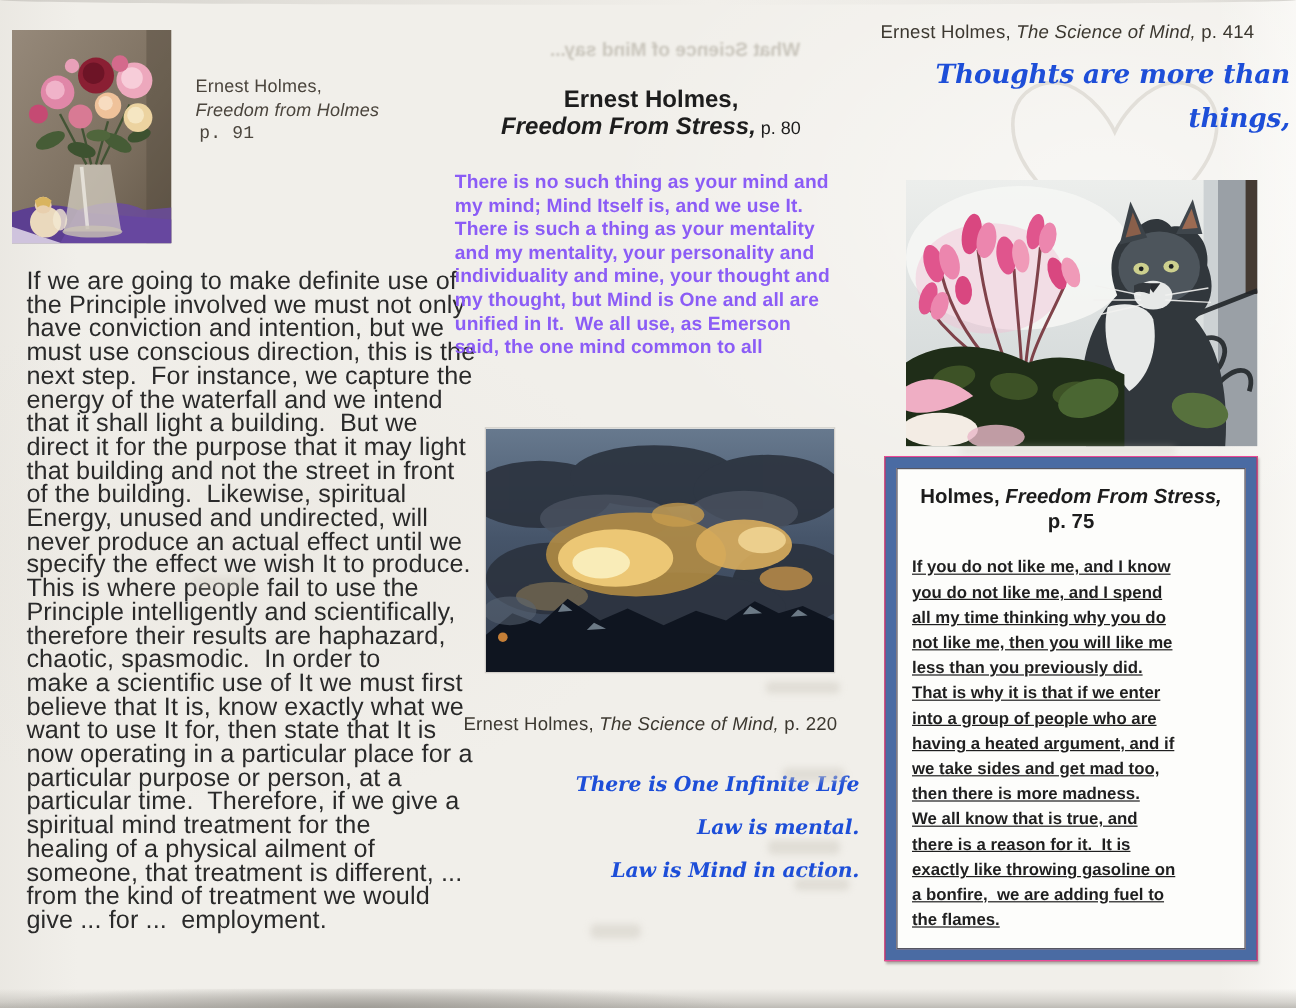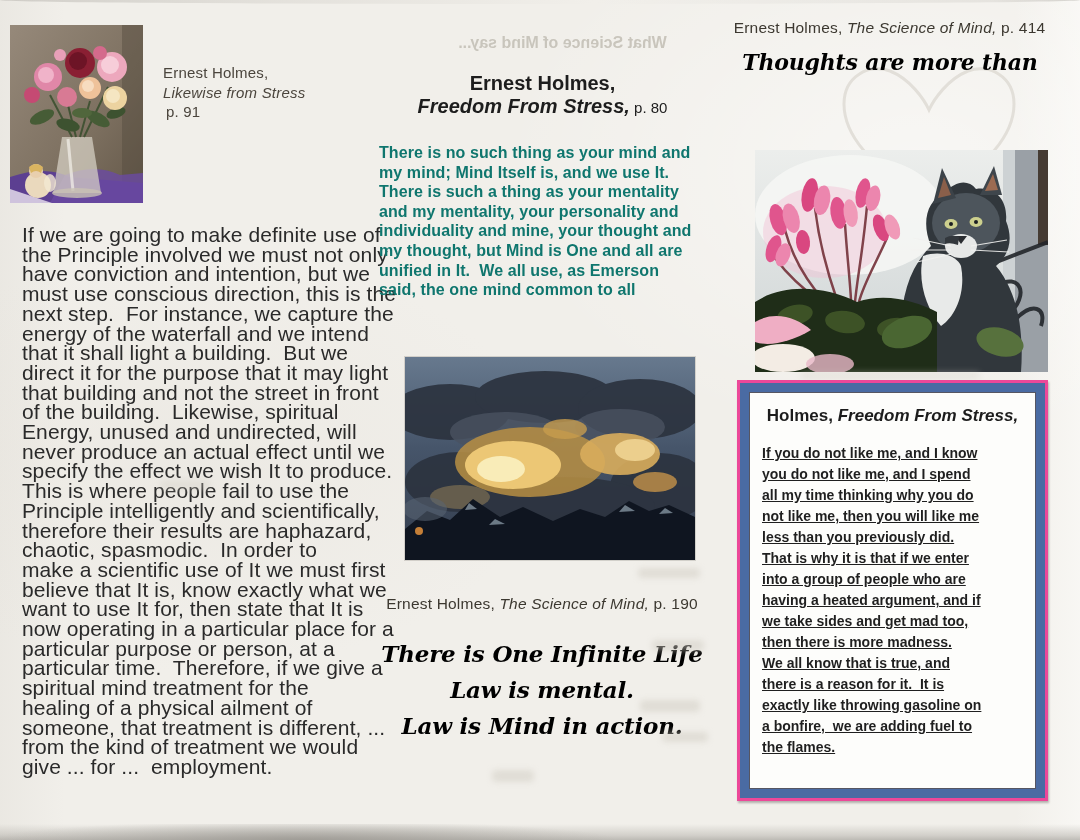--- a/index.html
+++ b/index.html
@@ -27,39 +27,39 @@
     position:absolute; left:0; top:824px; width:1080px; height:16px;
     background:
       radial-gradient(ellipse 420px 26px at 28% 100%, rgba(152,149,143,.8), rgba(152,149,143,0) 75%),
       linear-gradient(180deg, rgba(185,182,176,0), rgba(185,182,176,.55) 70%, rgba(167,164,158,.7));
   }
   .body-text {
     font-size: 21px; line-height: 19.7px; color:#2a2a2a;
     white-space: pre; letter-spacing: .1px;
   }
   .body-text-bold {
-    font-size: 16px; line-height: 19.6px; color:#0f766e; font-weight:bold;
+    font-size: 16px; line-height: 19.6px; color:#8b5cf6; font-weight:bold;
     white-space: pre; letter-spacing: .1px;
   }
   .caption-humanist { font-size:15px; line-height:19.5px; color:#4b453d; letter-spacing:.2px; }
   .caption-center { text-align:center; font-size:15.5px; color:#3c3830; letter-spacing:.2px; }
   .mid-heading { text-align:center; color:#1d1d1d; }
   .mid-heading .l1 { font-size:20px; font-weight:bold; }
   .mid-heading .l2 { font-size:20px; font-weight:bold; font-style:italic; }
   .mid-heading .pg { font-size:15px; font-weight:normal; font-style:normal; }
   .script-quote {
     font-family:"DejaVu Serif", serif; font-style:italic; font-weight:bold;
-    text-align:center; color:#000000; letter-spacing:-.2px;
-  }
-  .quote-mid { font-size:23px; line-height:36px; }
+    text-align:right; color:#1d4ed8; letter-spacing:-.2px;
+  }
+  .quote-mid { font-size:17px; line-height:36px; }
   .quote-right { font-size:22px; line-height:37px; }
   .photo-frame { position:absolute; overflow:hidden; }
   .photo-frame svg { display:block; width:100%; height:100%; }
   .quote-box {
-    position:absolute; border:3px solid #ec4899; background:#7f1d1d;
+    position:absolute; border:1px solid #ec4899; background:#7f1d1d;
     box-shadow: 1px 2px 2px rgba(60,58,54,.35);
   }
   .quote-box-blue { width:100%; height:100%; border:9px solid #4a6ba3; }
   .quote-box-inner {
     width:100%; height:100%; border:1px solid #565662; background:#fdfdfb;
     padding:12px 6px 0 12px;
   }
   .box-heading { text-align:center; font-size:17px; font-weight:bold; color:#1c1c1c; line-height:21px; padding-right:6px; }
   .box-heading .it { font-style:italic; }
   .box-body {
@@ -130,22 +130,22 @@
       <ellipse cx="28" cy="160" rx="13" ry="13" fill="#ead9bd"></ellipse>
       <circle cx="26" cy="146" r="7" fill="#e8cfae"></circle>
       <path d="M19,142 Q26,136 33,142 L31,148 Q26,144 21,148 Z" fill="#d9b460"></path>
       <ellipse cx="40" cy="158" rx="6" ry="9" fill="#f2e8d2" opacity=".8"></ellipse>
     </g>
   </svg>
 </div>
 
 <div class="abs caption-humanist" style="left:163px; top:63px; width:185px;">
   <div>Ernest Holmes,</div>
-  <div><i>Likewise from Stress</i></div>
-  <div style="padding-left:3px;">p. 91</div>
+  <div><i>Freedom from Holmes</i></div>
+  <div style="padding-left:3px;font-family:Liberation Mono, monospace;">p. 91</div>
 </div>
 
 <div class="abs body-text" style="left:22px; top:225px; width:352px;">If we are going to make definite use of
 the Principle involved we must not only
 have conviction and intention, but we
 must use conscious direction, this is the
 next step.  For instance, we capture the
 energy of the waterfall and we intend
 that it shall light a building.  But we
 direct it for the purpose that it may light
@@ -224,21 +224,21 @@
         <path d="M220,148 L230,154 L214,155 Z"></path>
         <path d="M260,151 L268,156 L254,157 Z"></path>
         <path d="M90,162 L100,167 L84,168 Z"></path>
     </g>
     <circle cx="14" cy="174" r="4" fill="#d98b3a" opacity=".9"></circle>
     <ellipse cx="20" cy="152" rx="22" ry="12" fill="#5a6472" opacity=".55"></ellipse>
   </svg>
 </div>
 
 <div class="abs caption-center" style="left:372px; top:595px; width:340px;">
-  <span>Ernest Holmes, </span><i>The Science of Mind,</i><span> p. 190</span>
+  <span>Ernest Holmes, </span><i>The Science of Mind,</i><span> p. 220</span>
 </div>
 
 <div class="abs script-quote quote-mid" style="left:368px; top:636px; width:348px;">
   <div>There is One Infinite Life</div>
   <div>Law is mental.</div>
   <div>Law is Mind in action.</div>
 </div>
 
 <div class="smudge" style="left:638px; top:568px; width:62px; height:10px;"></div>
 <div class="smudge" style="left:652px; top:640px; width:52px; height:11px;"></div>
@@ -252,20 +252,21 @@
     <path d="M107,158 C58,116 22,90 22,52 C22,24 48,11 68,19 C88,27 102,47 107,58 C112,47 126,27 146,19 C166,11 192,24 192,52 C192,90 156,116 107,158 Z" fill="none" stroke="#dcd8d1" stroke-width="3"></path>
   </svg>
 </div>
 
 <div class="abs caption-center" style="left:712px; top:19px; width:355px;">
   <span>Ernest Holmes, </span><i>The Science of Mind,</i><span> p. 414</span>
 </div>
 
 <div class="abs script-quote quote-right" style="left:705px; top:44px; width:370px;">
   <div>Thoughts are more than</div>
+  <div>things,</div>
 </div>
 
 <div class="photo-frame" style="left:755px; top:150px; width:293px; height:222px;">
   <svg viewBox="0 0 293 222" preserveAspectRatio="none">
     <defs>
       <linearGradient id="wbg" x1="0" y1="0" x2="0" y2="1">
         <stop offset="0" stop-color="#eceeec"></stop>
           <stop offset="1" stop-color="#ced4d5"></stop>
       </linearGradient>
     </defs>
@@ -354,20 +355,21 @@
   </svg>
 </div>
 
 <div class="smudge" style="left:800px; top:372px; width:180px; height:7px; opacity:.35;"></div>
 
 <div class="quote-box" style="left:737px; top:380px; width:311px; height:421px;">
   <div class="quote-box-blue">
     <div class="quote-box-inner">
       <div class="box-heading">
         <span>Holmes, </span><span class="it">Freedom From Stress,</span>
+        <div>p. 75</div>
       </div>
       <div class="box-body">If you do not like me, and I know
 you do not like me, and I spend
 all my time thinking why you do
 not like me, then you will like me
 less than you previously did.
 That is why it is that if we enter
 into a group of people who are
 having a heated argument, and if
 we take sides and get mad too,

